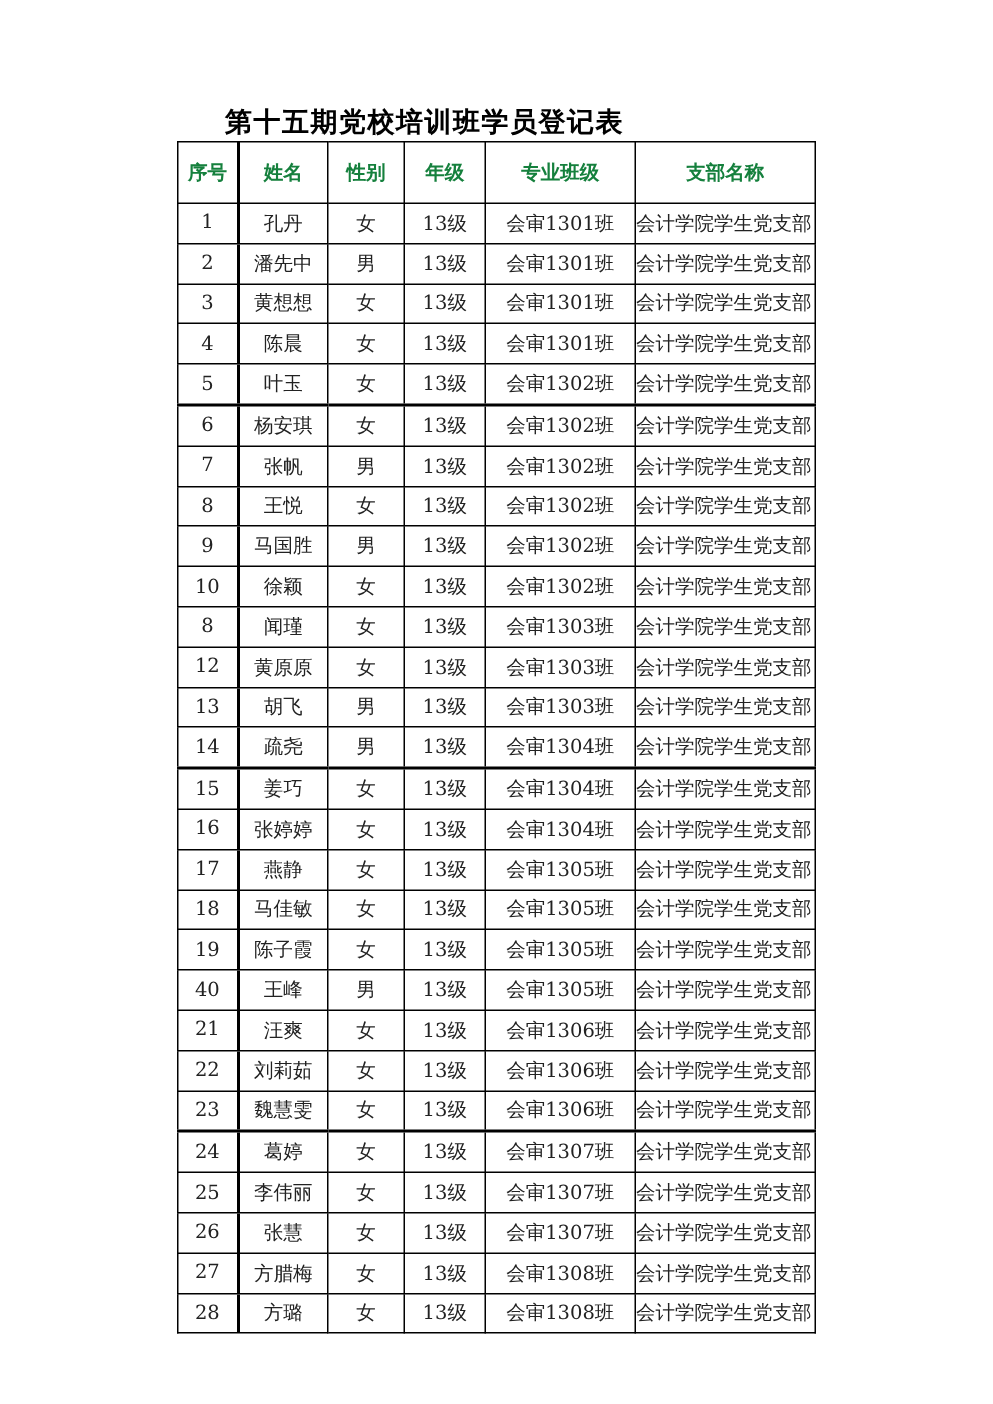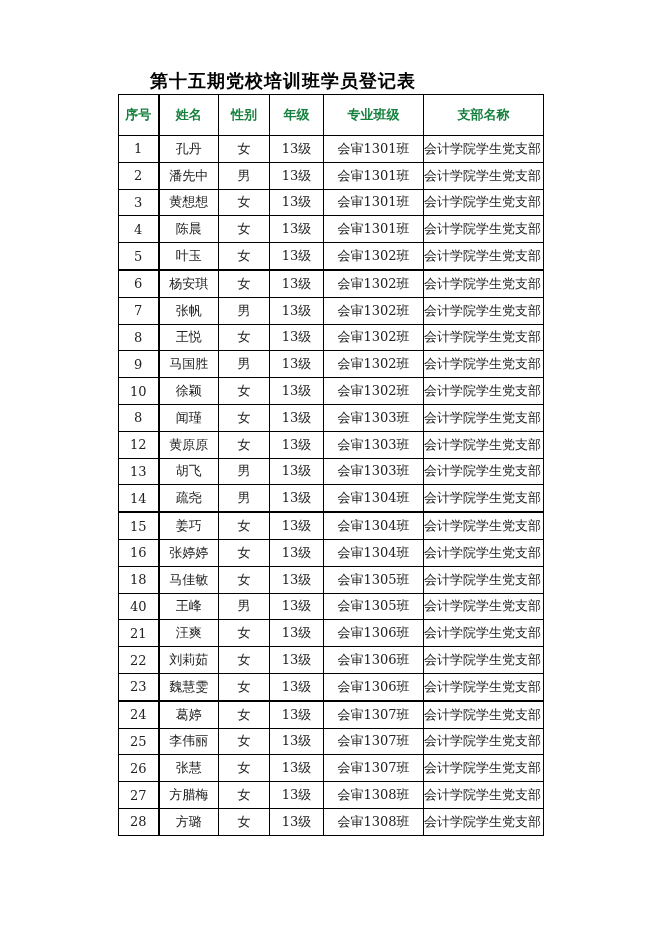--- a/index.html
+++ b/index.html
@@ -168,22 +168,38 @@
       </tr>
       <tr>
         <td>16</td>
         <td class="thickleft">张婷婷</td>
         <td>女</td>
         <td>13级</td>
         <td>会审1304班</td>
         <td class="branch">会计学院学生党支部</td>
       </tr>
       <tr>
+        <td>17</td>
+        <td class="thickleft">燕静</td>
+        <td>女</td>
+        <td>13级</td>
+        <td>会审1305班</td>
+        <td class="branch">会计学院学生党支部</td>
+      </tr>
+      <tr>
         <td>18</td>
         <td class="thickleft">马佳敏</td>
+        <td>女</td>
+        <td>13级</td>
+        <td>会审1305班</td>
+        <td class="branch">会计学院学生党支部</td>
+      </tr>
+      <tr>
+        <td>19</td>
+        <td class="thickleft">陈子霞</td>
         <td>女</td>
         <td>13级</td>
         <td>会审1305班</td>
         <td class="branch">会计学院学生党支部</td>
       </tr>
       <tr>
         <td>40</td>
         <td class="thickleft">王峰</td>
         <td>男</td>
         <td>13级</td>

